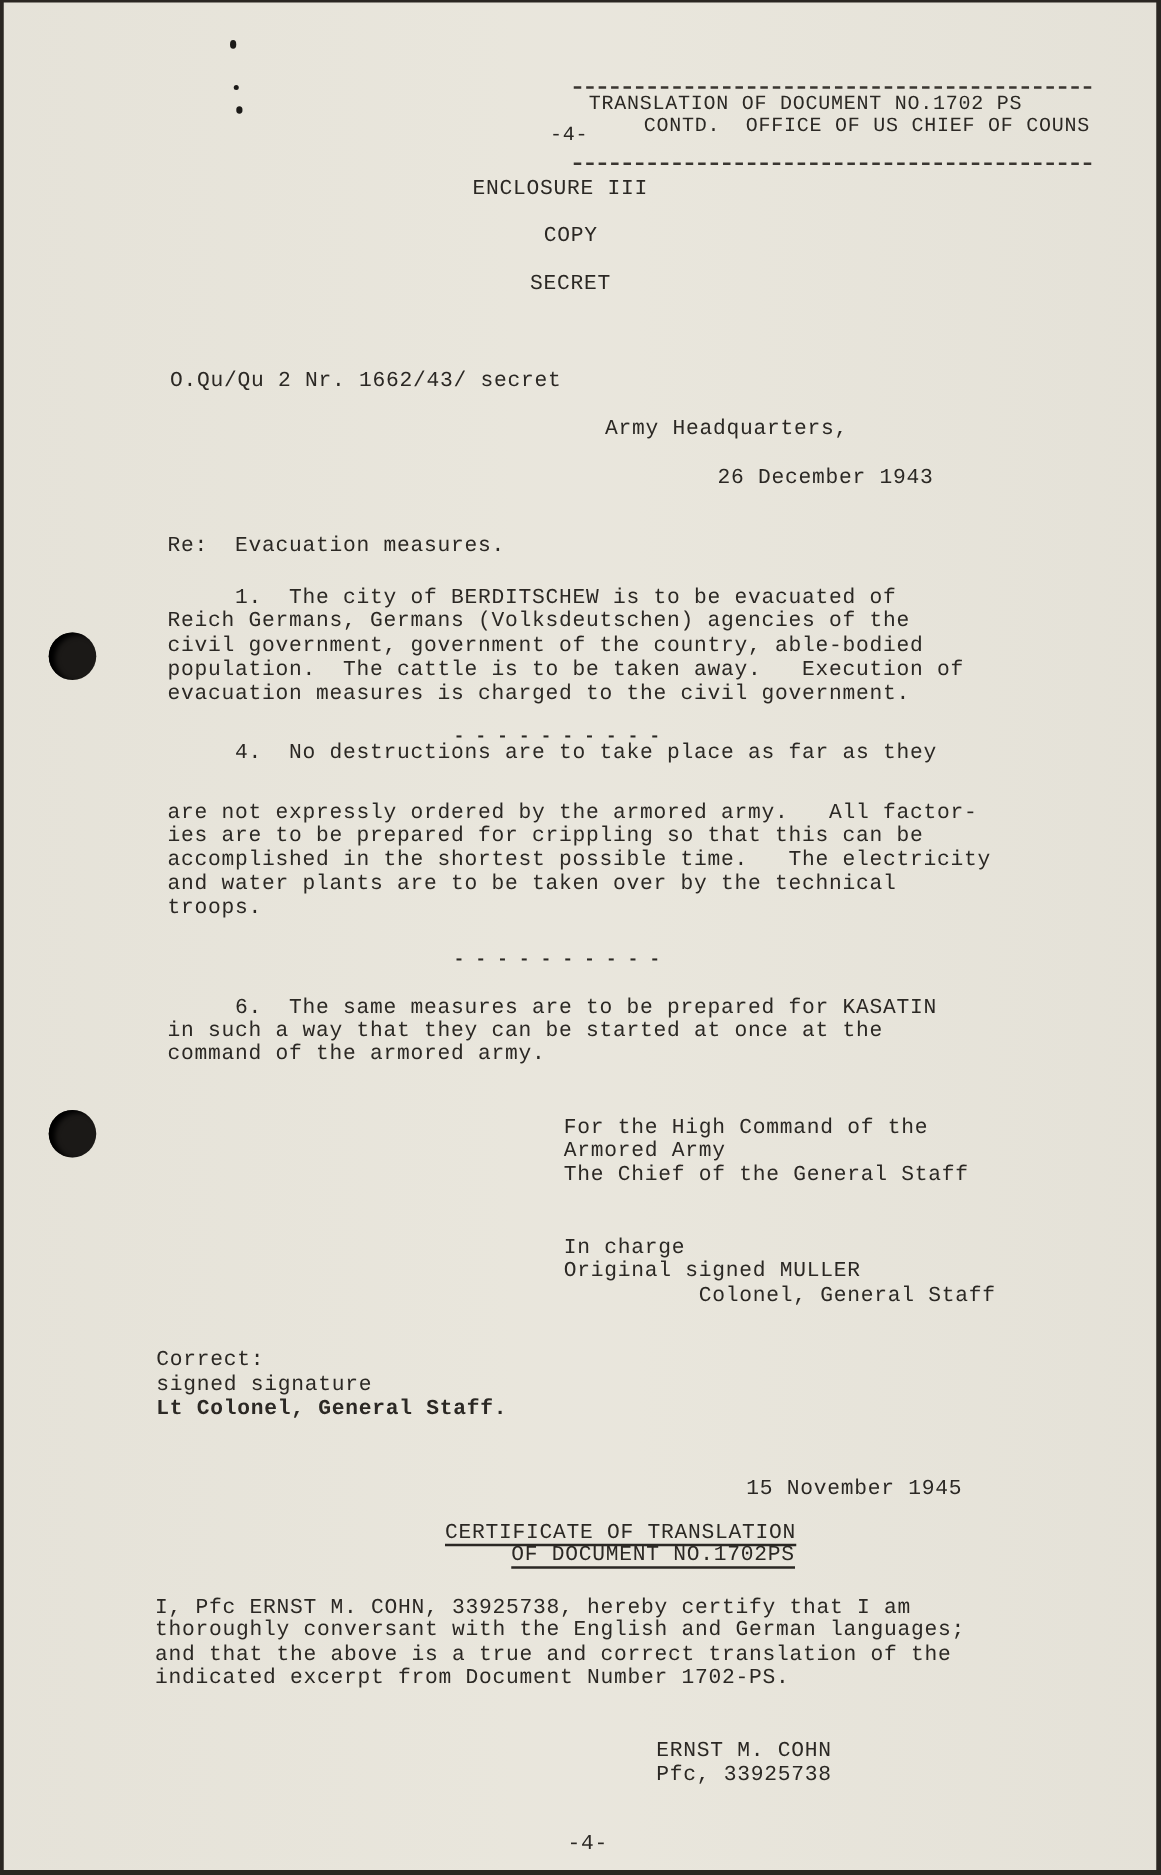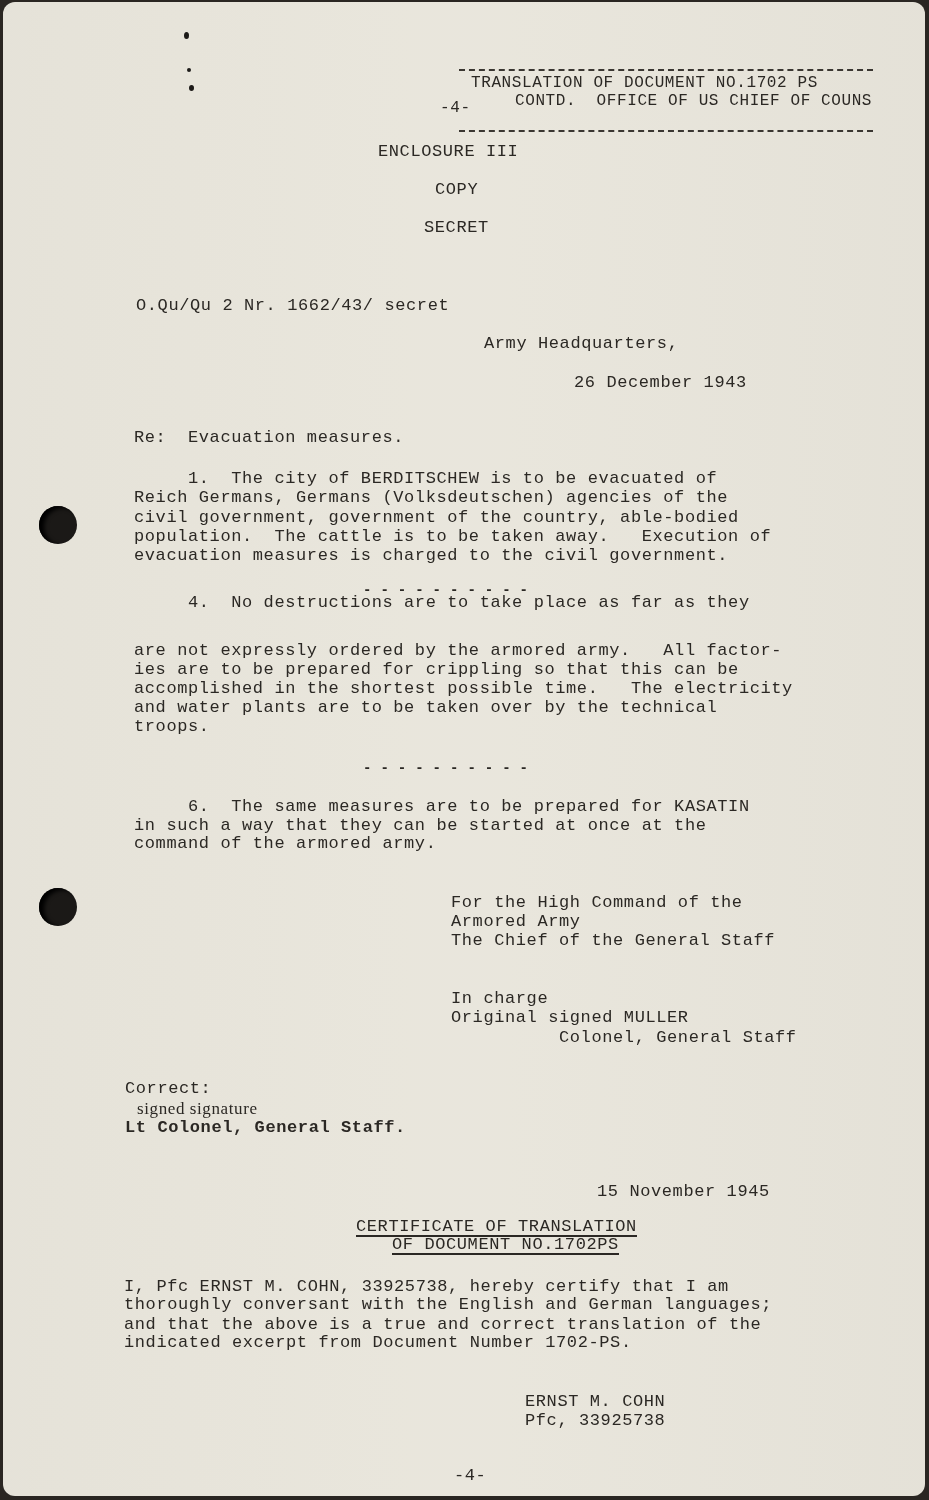--- a/index.html
+++ b/index.html
@@ -6,21 +6,20 @@
     body {
       width: 929px; height: 1500px; overflow: hidden;
       background: #2a2622;
       font-family: "Liberation Mono", "DejaVu Sans Mono", monospace;
       color: #2b2824;
     }
     .page {
       position: absolute; left: 3px; top: 2px; width: 922px; height: 1494px;
       background: #e9e6dc;
       background-image: linear-gradient(90deg, rgba(0,0,0,0.015) 0, rgba(255,255,255,0.02) 50%, rgba(0,0,0,0.02) 100%);
-      border-radius: 12px;
     }
     .t { position: absolute; white-space: pre; font-size: 17px; line-height: 19.5px; letter-spacing: 0.6px; }
     .rule { position: absolute; height: 0; border-top: 2px dashed #3a3631; }
     .hole {
       position: absolute; width: 38px; height: 38px; border-radius: 50%;
       background: #1b1917; box-shadow: inset 5px 2px 4px #000;
     }
     .speck { position: absolute; background: #1c1a18; border-radius: 50%; }
     .dashes { position: absolute; letter-spacing: 9px; font-weight: bold; font-size: 14px; }
     .ul { border-bottom: 2px solid #2b2824; }
@@ -85,27 +84,27 @@
     <div class="t" style="left:448px;top:891px;">For the High Command of the</div>
     <div class="t" style="left:448px;top:910px;">Armored Army</div>
     <div class="t" style="left:448px;top:929px;">The Chief of the General Staff</div>
     <div class="t" style="left:448px;top:987px;">In charge</div>
     <div class="t" style="left:448px;top:1006px;">Original signed MULLER</div>
     <div class="t" style="left:448px;top:1026px;">          Colonel, General Staff</div>
   </div>
 
   <div>
     <div class="t" style="left:122px;top:1077px;">Correct:</div>
-    <div class="t" style="left:134px;top:1097px;font-family:Liberation Serif, serif;">signed signature</div>
+    <div class="t" style="left:122px;top:1097px;">signed signature</div>
     <div class="t" style="left:122px;top:1116px;font-weight:bold;">Lt Colonel, General Staff.</div>
   </div>
 
   <div class="t" style="left:594px;top:1180px;">15 November 1945</div>
   <div class="t ul" style="left:353px;top:1216px;line-height:17px;">CERTIFICATE OF TRANSLATION</div>
-  <div class="t ul" style="left:389px;top:1234px;line-height:17px;">OF DOCUMENT NO.1702PS</div>
+  <div class="t ul" style="left:406px;top:1234px;line-height:17px;">OF DOCUMENT NO.1702PS</div>
 
   <div>
     <div class="t" style="left:121px;top:1275px;">I, Pfc ERNST M. COHN, 33925738, hereby certify that I am</div>
     <div class="t" style="left:121px;top:1293px;">thoroughly conversant with the English and German languages;</div>
     <div class="t" style="left:121px;top:1313px;">and that the above is a true and correct translation of the</div>
     <div class="t" style="left:121px;top:1331px;">indicated excerpt from Document Number 1702-PS.</div>
   </div>
 
   <div class="t" style="left:522px;top:1390px;">ERNST M. COHN</div>
   <div class="t" style="left:522px;top:1409px;">Pfc, 33925738</div>

